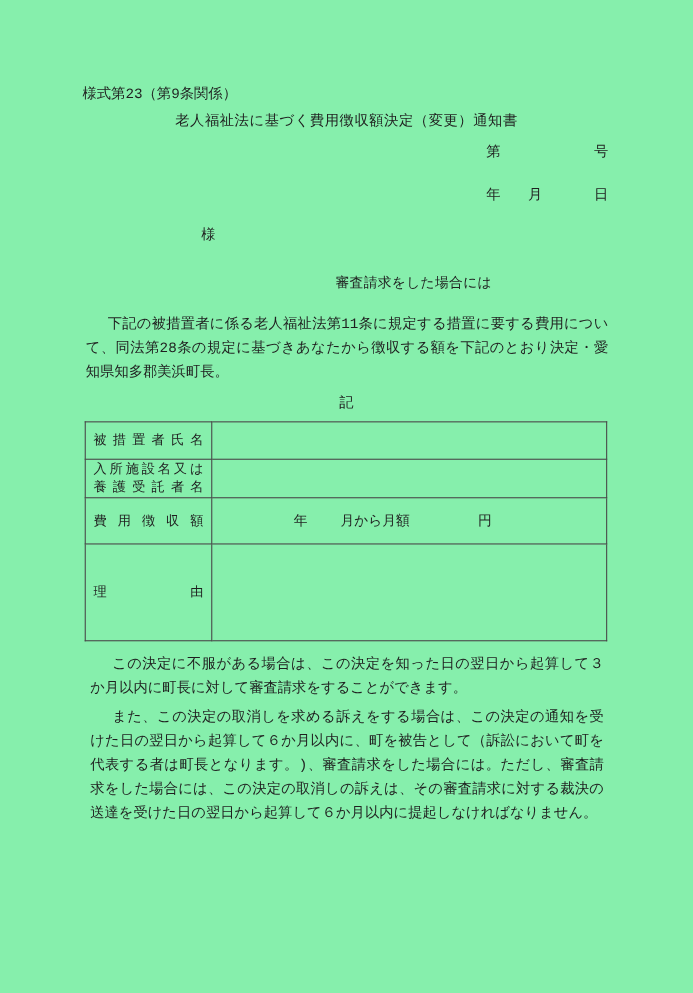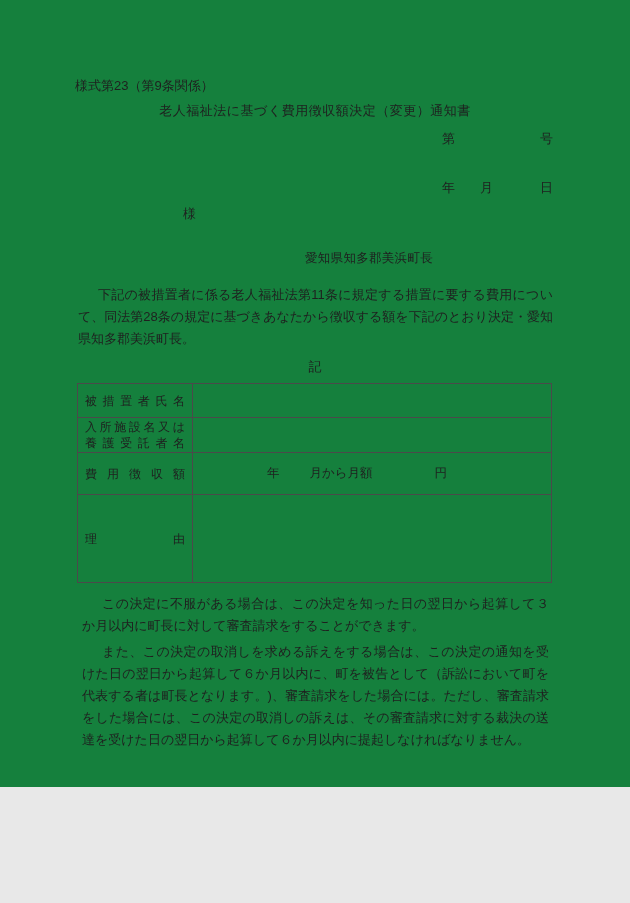--- a/index.html
+++ b/index.html
@@ -1,30 +1,30 @@
 <!DOCTYPE html>
 <html><head>
 <meta charset="utf-8">
 <style>
   html,body{margin:0;padding:0;background:#e8e8e8;}
   .page{
     position:relative;
-    width:630px;height:787px;
+    width:630px;height:903px;
     margin:0 auto;
-    background:#15803d;
-    font-family:Liberation Sans, sans-serif;
+    background:#86efac;
+    font-family:Liberation Mono, monospace;
     font-size:13px;
     color:#1f1f1f;
     overflow:hidden;
   }
   .abs{position:absolute;}
   .form-number{left:75px;top:76px;line-height:20px;}
   .doc-title{left:0;width:100%;top:101px;text-align:center;line-height:20px;letter-spacing:0.5px;}
   .doc-no-line{right:77px;top:129px;line-height:20px;}
-  .date-line{right:77px;top:178px;line-height:20px;}
+  .date-line{right:77px;top:168px;line-height:20px;}
   .addressee{left:183px;top:204px;line-height:20px;}
   .sender{left:305px;top:248px;line-height:20px;font-size:12.5px;letter-spacing:0.3px;}
   .body-par{left:78px;width:475px;top:284px;margin:0;text-indent:20px;text-align:justify;line-height:22px;}
   .ki-heading{left:0;width:100%;top:357px;text-align:center;line-height:20px;}
   .g25{display:inline-block;width:25px;}
   .g47{display:inline-block;width:47px;}
   .g85{display:inline-block;width:85px;}
   .g30{display:inline-block;width:30px;}
   .g62{display:inline-block;width:62px;}
   .form-table{
@@ -59,21 +59,21 @@
   <div class="abs doc-no-line">
     <span>第</span><span class="g85"></span><span>号</span>
   </div>
 
   <div class="abs date-line">
     <span>年</span><span class="g25"></span><span>月</span><span class="g47"></span><span>日</span>
   </div>
 
   <div class="abs addressee">様</div>
 
-  <div class="abs sender">愛知県知多郡美浜町長</div>
+  <div class="abs sender">審査請求をした場合には</div>
 
   <p class="abs body-par">下記の被措置者に係る老人福祉法第11条に規定する措置に要する費用について、同法第28条の規定に基づきあなたから徴収する額を下記のとおり決定・愛知県知多郡美浜町長。</p>
 
   <div class="abs ki-heading">記</div>
 
   <table class="form-table">
     <tbody>
         <tr class="row-name">
       <th>
         <div class="jlabel">

